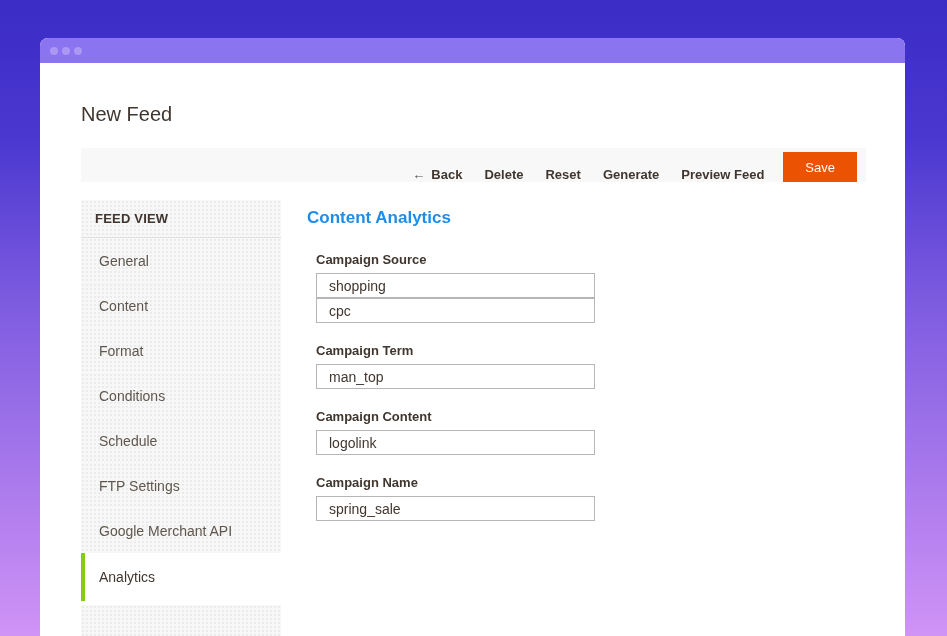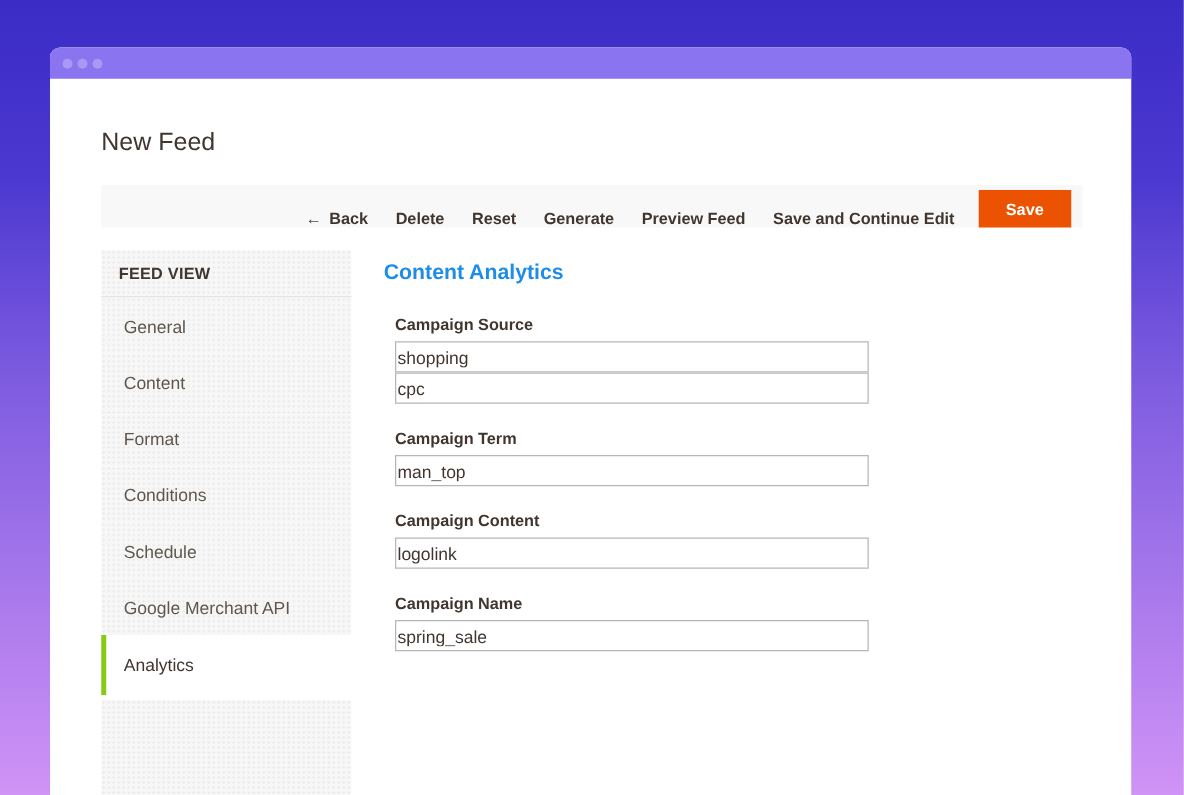--- a/index.html
+++ b/index.html
@@ -26,21 +26,21 @@
   .toolbar {
     margin-top:20px; height:34px; background:#f8f8f8;
     display:flex; align-items:flex-end; justify-content:flex-end;
     font-size:13px; font-weight:600; color:#41362f;
   }
   .toolbar-item { padding:0 11px; cursor:pointer; white-space:nowrap; }
   .toolbar-item .arrow { margin-right:6px; color:#514943; font-weight:400; }
   .save-button {
     margin-left:8px; margin-right:9px; height:30px; padding:0 22px;
     background:#eb5202; color:#ffffff; border:none; font-family:inherit;
-    font-size:13px; font-weight:700; cursor:pointer;
+    font-size:13px; font-weight:400; cursor:pointer;
   }
 
   .content-row { margin-top:18px; flex:1; display:flex; min-height:0; }
 
   .sidebar {
     width:200px; flex-shrink:0; display:flex; flex-direction:column; background:#ffffff;
   }
   .gray-tex {
     background-color:#f7f7f7;
     background-image:radial-gradient(#ebebeb 0.8px, transparent 0.9px);
@@ -63,22 +63,22 @@
 
   .main { flex:1; padding:6px 0 0 26px; }
   .section-heading { font-size:17px; line-height:24px; font-weight:600; color:#1e8de8; }
   .fields { margin-left:9px; }
   .field-label {
     display:block; font-size:13px; line-height:17px; font-weight:600; color:#41362f;
     margin:19px 0 5px;
   }
   .fields .field-group:first-child .field-label { margin-top:21px; }
   .field-input {
-    width:379px; height:25px; border:1px solid #b6b6b6; background:#fff;
-    padding:0 1px; font-family:inherit; font-size:14px; color:#41362f;
+    width:279px; height:25px; border:1px solid #b6b6b6; background:#fff;
+    padding:0 12px; font-family:inherit; font-size:14px; color:#41362f;
   }
 </style>
 </head>
 <body>
 
 <div class="window">
   <div class="window-header">
     <span class="window-dot"></span>
     <span class="window-dot"></span>
     <span class="window-dot"></span>
@@ -87,33 +87,33 @@
   <div class="window-body">
 
     <h1 class="page-title">New Feed</h1>
 
     <div class="toolbar">
       <span class="toolbar-item"><span class="arrow">←</span><span>Back</span></span>
       <span class="toolbar-item">Delete</span>
       <span class="toolbar-item">Reset</span>
       <span class="toolbar-item">Generate</span>
       <span class="toolbar-item">Preview Feed</span>
-      <span class="toolbar-item">Save and Continue Edit</span>
       <button class="save-button">Save</button>
     </div>
 
     <div class="content-row">
 
       <nav class="sidebar">
         <div class="sidebar-header gray-tex">FEED VIEW</div>
         <div class="sidebar-item gray-tex">General</div>
         <div class="sidebar-item gray-tex">Content</div>
         <div class="sidebar-item gray-tex">Format</div>
         <div class="sidebar-item gray-tex">Conditions</div>
         <div class="sidebar-item gray-tex">Schedule</div>
+        <div class="sidebar-item gray-tex">FTP Settings</div>
         <div class="sidebar-item gray-tex">Google Merchant API</div>
         <div class="sidebar-item active">Analytics</div>
         <div class="sidebar-filler gray-tex"></div>
       </nav>
 
       <section class="main">
         <h2 class="section-heading">Content Analytics</h2>
         <div class="fields">
 
           <div class="field-group">

